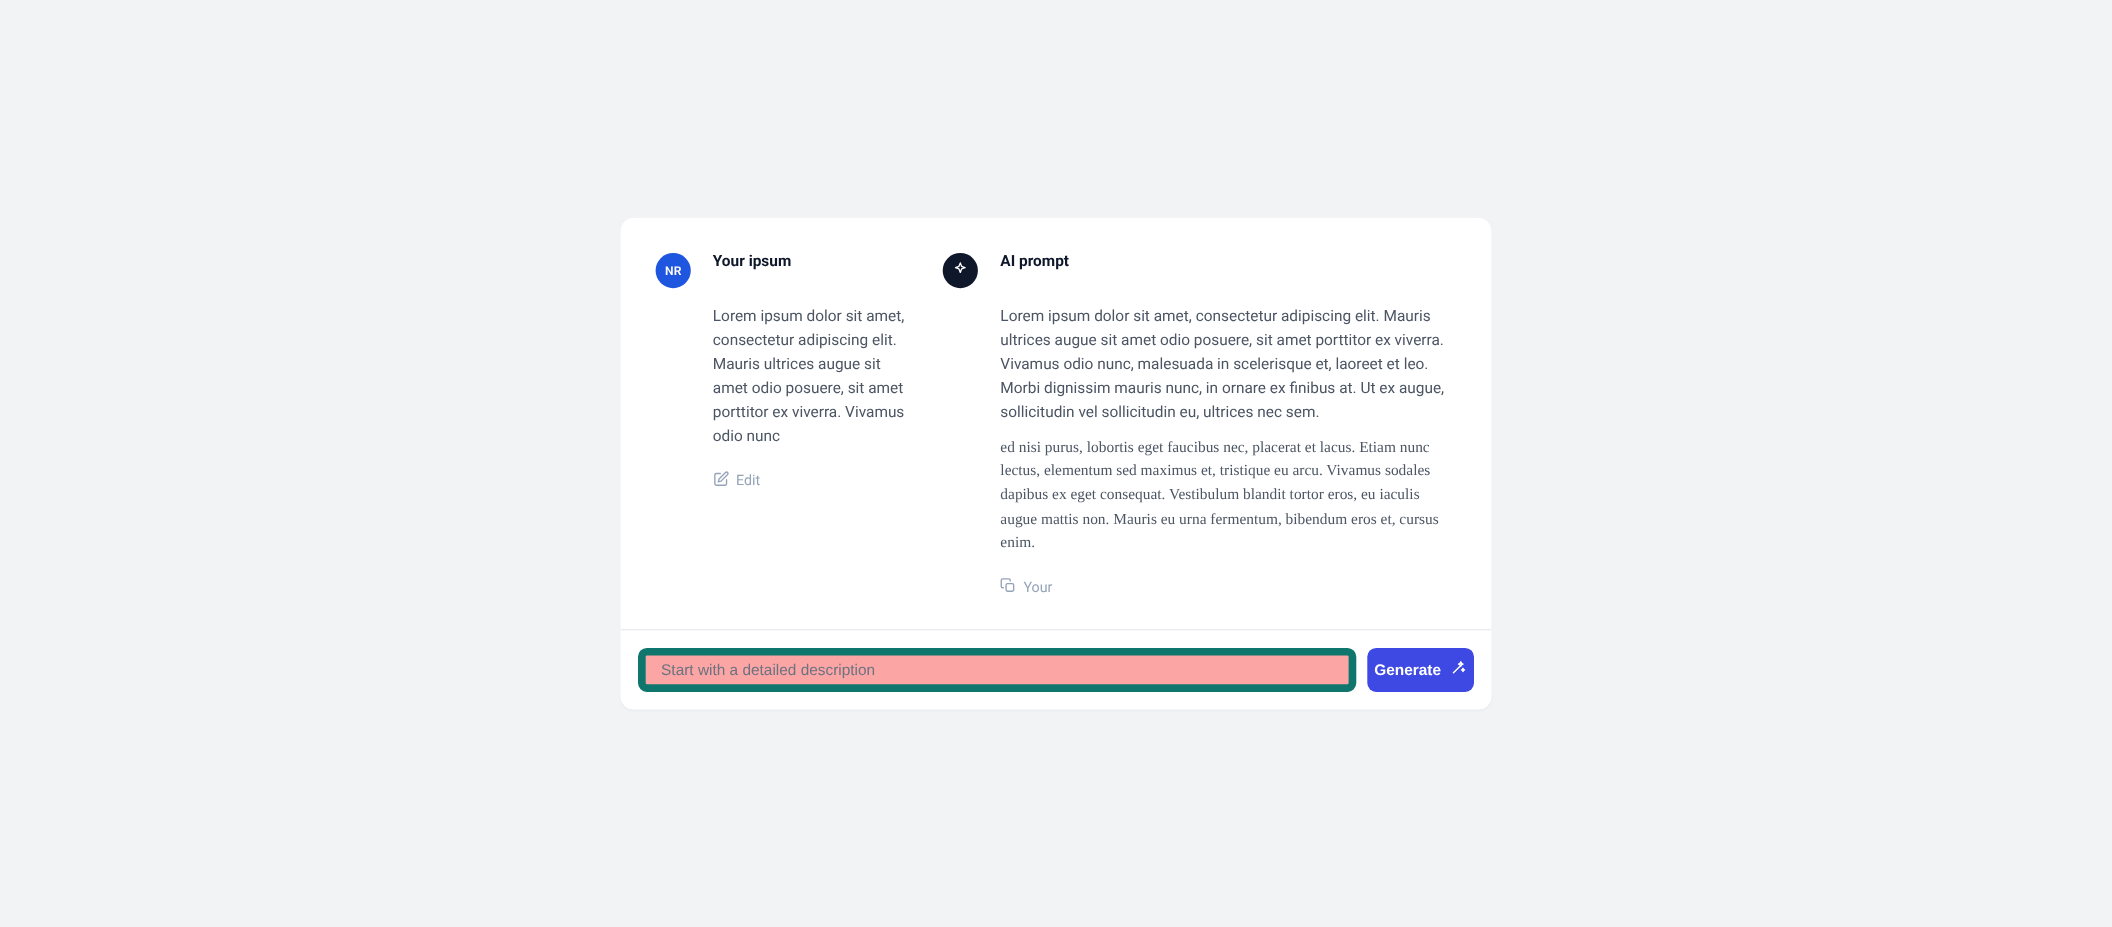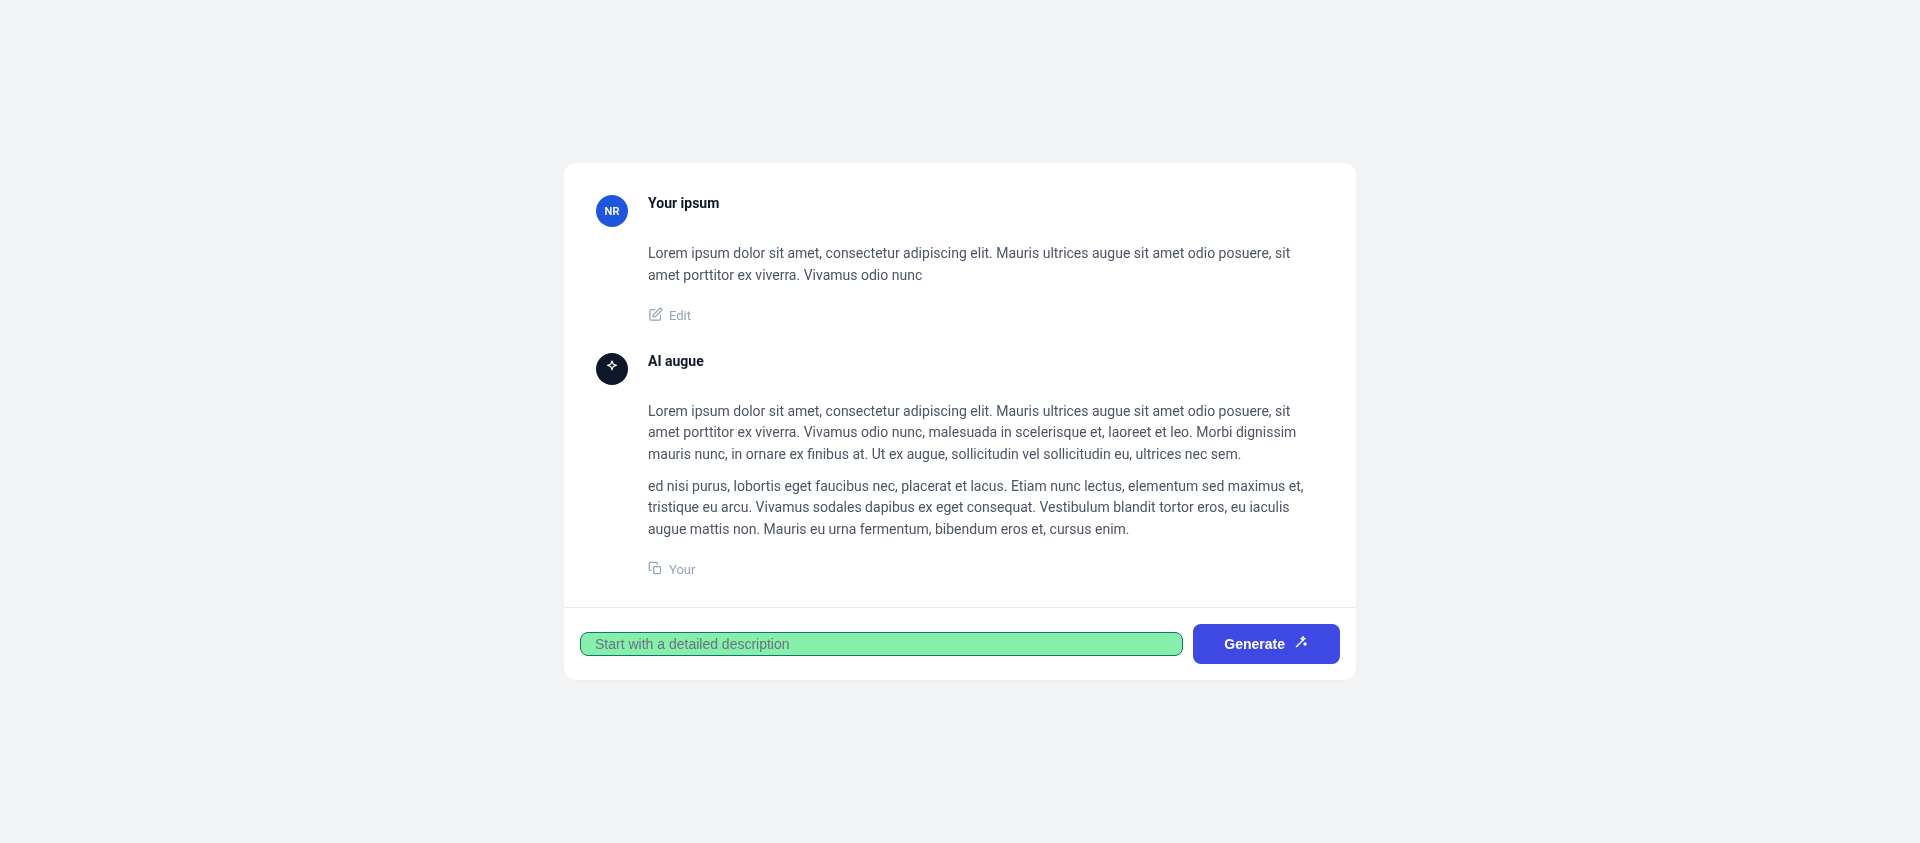--- a/index.html
+++ b/index.html
@@ -15,21 +15,21 @@
   .card {
     width: 792px;
     background: #ffffff;
     border-radius: 12px;
     overflow: hidden;
     box-shadow: 0 1px 2px rgba(0,0,0,0.03);
   }
   .messages {
     padding: 32px 32px 28px 32px;
     display: flex;
-    flex-direction: column;
+    flex-direction: row;
     gap: 28px;
   }
   .msg {
     display: flex;
     gap: 20px;
     align-items: flex-start;
   }
   .avatar {
     flex: 0 0 32px;
     width: 32px;
@@ -52,54 +52,54 @@
     color: #0f172a;
     margin-bottom: 8px;
   }
   .msg-text {
     font-size: 14px;
     line-height: 1.55;
     color: #4b5563;
     margin-bottom: 10px;
     margin-top: 32px;
   }
-  .msg-text + .msg-text { margin-top: 4px; }
+  .msg-text + .msg-text { margin-top: 4px; font-family: Liberation Serif, serif; }
   .action-row {
     display: flex;
     align-items: center;
     gap: 6px;
     margin-top: 20px;
     color: #94a3b8;
     font-size: 13px;
     cursor: pointer;
     width: fit-content;
   }
   .action-row svg { width: 15px; height: 15px; }
   .input-bar {
     border-top: 1px solid #e5e7eb;
     padding: 16px;
     display: flex;
     gap: 10px;
     align-items: center;
   }
   .prompt-input {
     flex: 1;
-    height: 24px;
-    border: 1px solid #0f766e;
+    height: 40px;
+    border: 7px solid #0f766e;
     border-radius: 8px;
     padding: 0 14px;
     font-size: 14px;
     color: #0f172a;
     outline: none;
-    background: #86efac;
+    background: #fca5a5;
   }
   .prompt-input::placeholder { color: #6b7280; }
   .generate-btn {
     height: 40px;
-    padding: 0 31px;
+    padding: 0 6px;
     background: #3e49e3;
     color: #ffffff;
     border: none;
     border-radius: 8px;
     font-size: 14px;
     font-weight: 600;
     display: inline-flex;
     align-items: center;
     gap: 8px;
     cursor: pointer;
@@ -134,21 +134,21 @@
 
     <div class="msg">
       <div class="avatar ai">
         <span>
           <svg viewBox="0 0 24 24" fill="none" stroke="#ffffff" stroke-width="1.8" stroke-linecap="round" stroke-linejoin="round">
             <path d="M12 3l1.8 4.7L18.5 9.5 13.8 11.3 12 16l-1.8-4.7L5.5 9.5l4.7-1.8L12 3z"></path>
           </svg>
         </span>
       </div>
       <div class="msg-body">
-        <div class="msg-title">AI augue</div>
+        <div class="msg-title">AI prompt</div>
         <div class="msg-text">Lorem ipsum dolor sit amet, consectetur adipiscing elit. Mauris ultrices augue sit amet odio posuere, sit amet porttitor ex viverra. Vivamus odio nunc, malesuada in scelerisque et, laoreet et leo. Morbi dignissim mauris nunc, in ornare ex finibus at. Ut ex augue, sollicitudin vel sollicitudin eu, ultrices nec sem.</div>
         <div class="msg-text">ed nisi purus, lobortis eget faucibus nec, placerat et lacus. Etiam nunc lectus, elementum sed maximus et, tristique eu arcu. Vivamus sodales dapibus ex eget consequat. Vestibulum blandit tortor eros, eu iaculis augue mattis non. Mauris eu urna fermentum, bibendum eros et, cursus enim.</div>
         <div class="action-row">
           <span>
             <svg viewBox="0 0 24 24" fill="none" stroke="currentColor" stroke-width="2" stroke-linecap="round" stroke-linejoin="round">
               <rect x="9" y="9" width="11" height="11" rx="2"></rect>
               <path d="M5 15H4a2 2 0 0 1-2-2V4a2 2 0 0 1 2-2h9a2 2 0 0 1 2 2v1"></path>
             </svg>
           </span>
           <span>Your</span>

